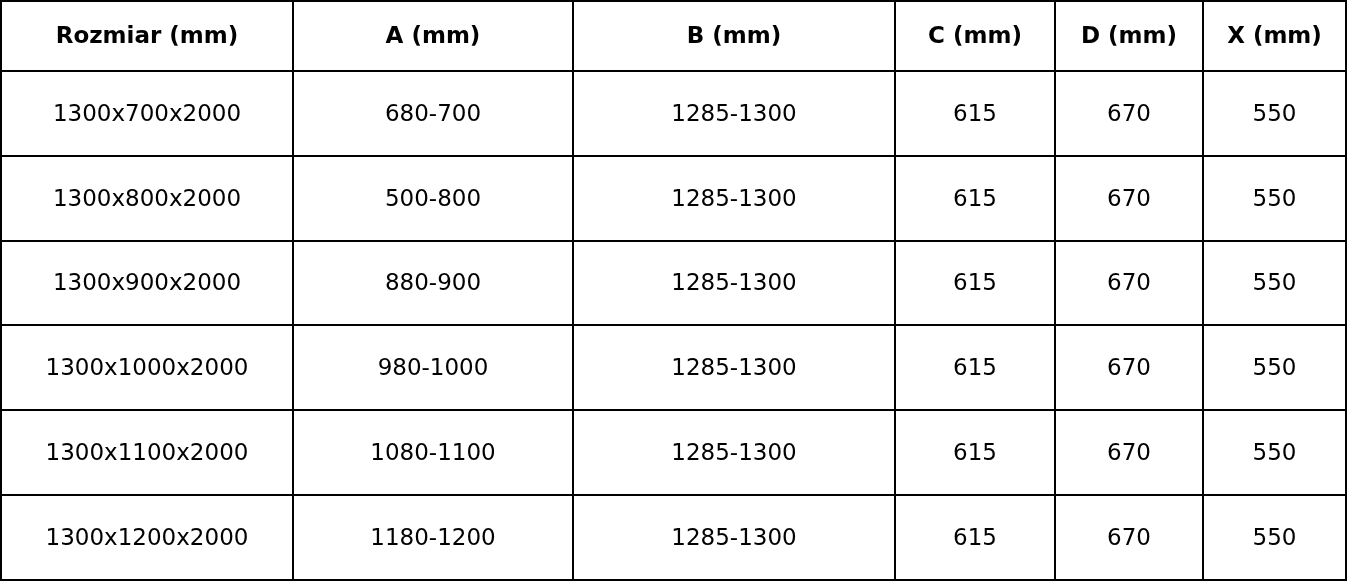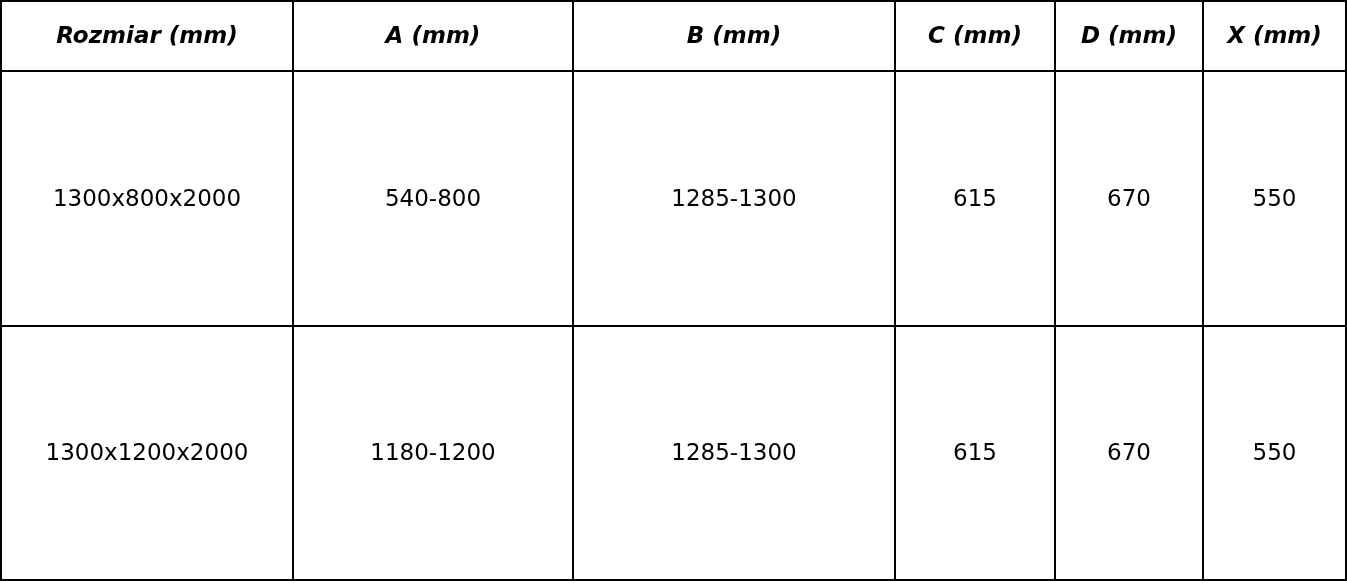--- a/index.html
+++ b/index.html
@@ -33,21 +33,20 @@
     vertical-align: middle;
     padding: 0 4px;
     font-size: 23px;
     line-height: 1.1;
     color: #000000;
   }
   table.spec-table thead th {
     font-weight: bold;
     font-size: 23px;
     height: 68px;
-    font-style: italic;
   }
   table.spec-table tbody td {
     font-weight: normal;
     height: 64px;
   }
   
   col.c0 { width: 292px; }
   col.c1 { width: 280px; }
   col.c2 { width: 322px; }
   col.c3 { width: 160px; }
@@ -73,22 +72,54 @@
         <th>Rozmiar (mm)</th>
         <th>A (mm)</th>
         <th>B (mm)</th>
         <th>C (mm)</th>
         <th>D (mm)</th>
         <th>X (mm)</th>
       </tr>
     </thead>
     <tbody>
       <tr>
+        <td>1300x700x2000</td>
+        <td>680-700</td>
+        <td>1285-1300</td>
+        <td>615</td>
+        <td>670</td>
+        <td>550</td>
+      </tr>
+      <tr>
         <td>1300x800x2000</td>
-        <td>540-800</td>
+        <td>500-800</td>
+        <td>1285-1300</td>
+        <td>615</td>
+        <td>670</td>
+        <td>550</td>
+      </tr>
+      <tr>
+        <td>1300x900x2000</td>
+        <td>880-900</td>
+        <td>1285-1300</td>
+        <td>615</td>
+        <td>670</td>
+        <td>550</td>
+      </tr>
+      <tr>
+        <td>1300x1000x2000</td>
+        <td>980-1000</td>
+        <td>1285-1300</td>
+        <td>615</td>
+        <td>670</td>
+        <td>550</td>
+      </tr>
+      <tr>
+        <td>1300x1100x2000</td>
+        <td>1080-1100</td>
         <td>1285-1300</td>
         <td>615</td>
         <td>670</td>
         <td>550</td>
       </tr>
       <tr>
         <td>1300x1200x2000</td>
         <td>1180-1200</td>
         <td>1285-1300</td>
         <td>615</td>

